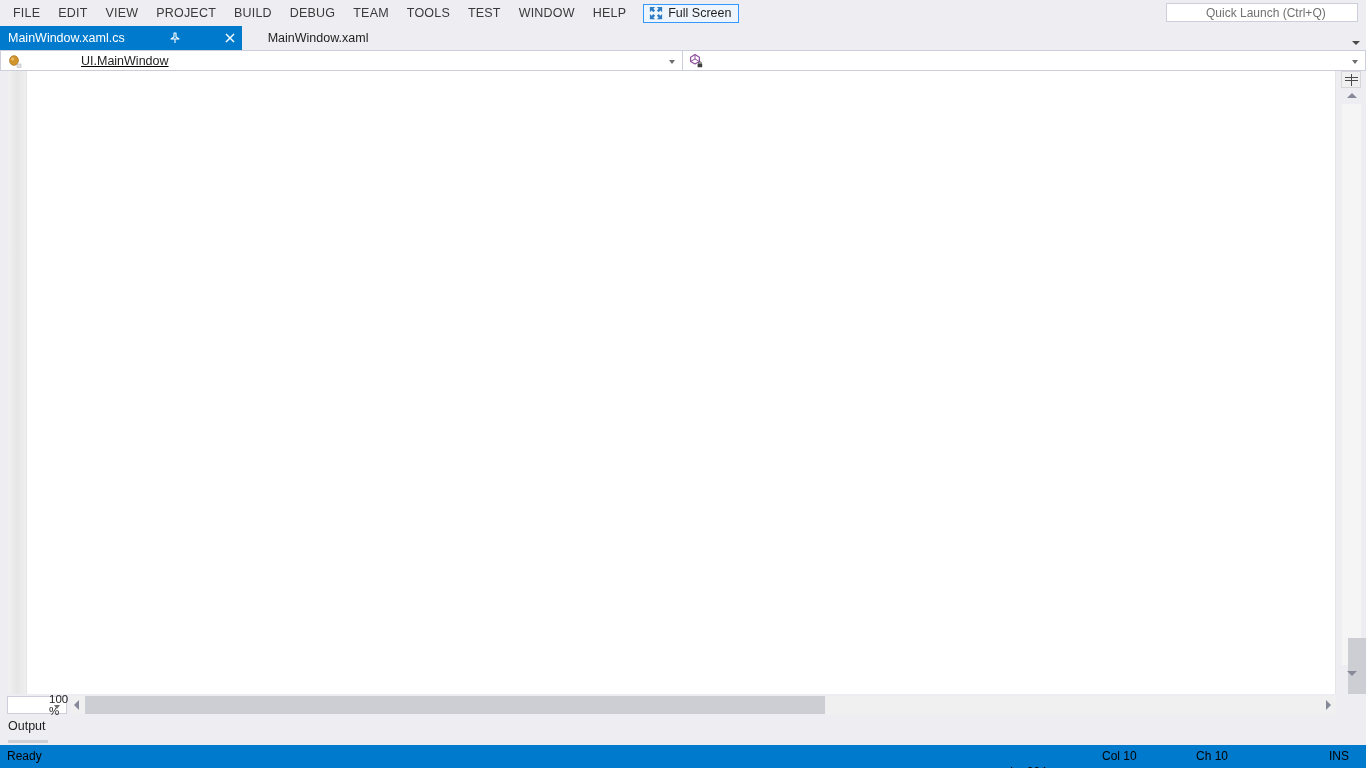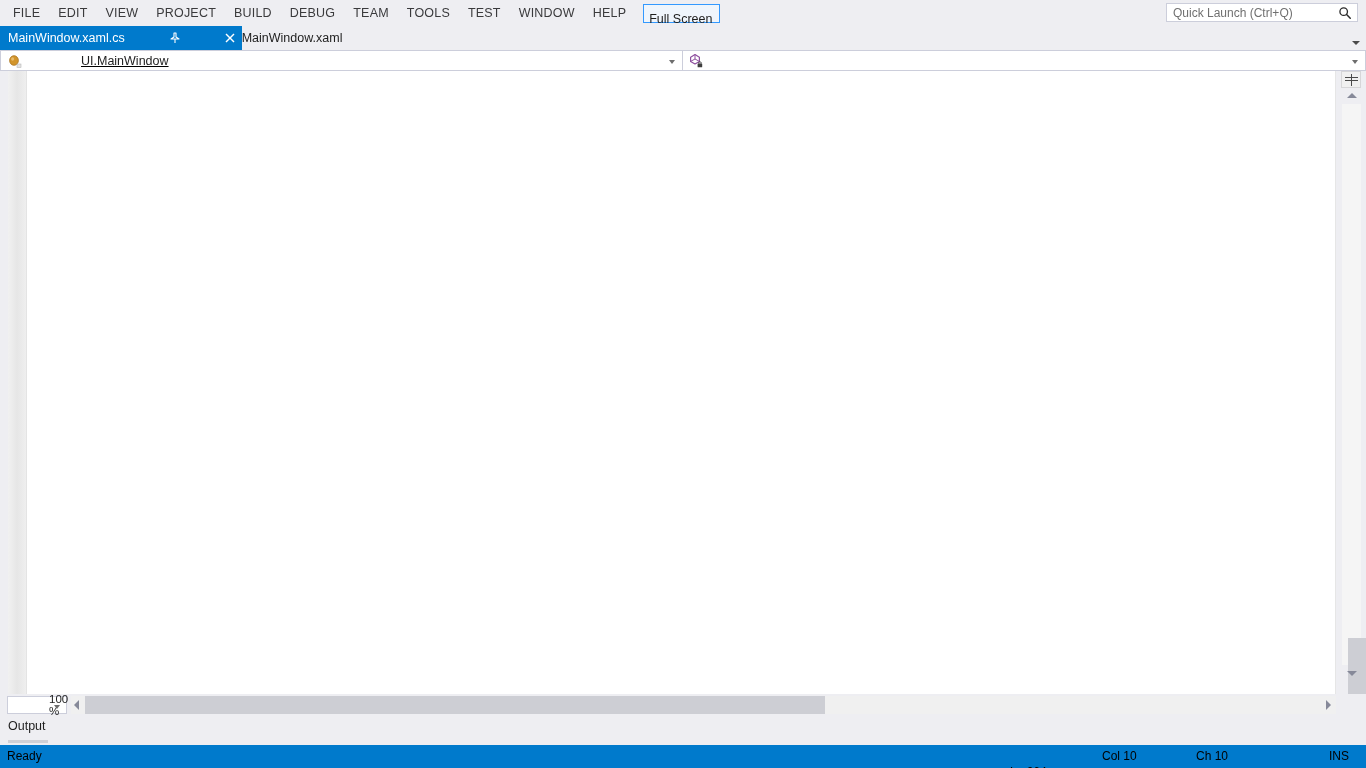--- a/index.html
+++ b/index.html
@@ -45,21 +45,20 @@
     gap: 5px;
     margin-left: 8px;
     padding: 2px 7px 2px 5px;
     border: 1px solid #3399ff;
     background: #eff5fc;
     font-size: 12.5px;
     color: #1e1e1e;
     height: 19px;
     box-sizing: border-box;
     cursor: default;
-    flex-direction: column;
   }
   .fs-icon { width: 14px; height: 14px; display: block; }
 
   
   .quicklaunch {
     position: absolute;
     right: 8px; top: 3px;
     width: 192px; height: 19px;
     background: #ffffff;
     border: 1px solid #cccedb;
@@ -69,20 +68,21 @@
   }
   .quicklaunch input {
     border: none;
     outline: none;
     flex: 1;
     font-family: "Liberation Sans", sans-serif;
     font-size: 12px;
     color: #6d6d6d;
     padding: 0 4px 0 6px;
     background: transparent;
+    margin-left: 33px;
   }
   .quicklaunch input::placeholder { color: #707070; opacity: 1; }
   .ql-search-icon { width: 14px; height: 14px; margin-right: 5px; flex: 0 0 auto; }
 
   
   .tabstrip {
     position: absolute;
     left: 0; top: 26px;
     width: 1366px; height: 24px;
     background: #eeeef2;
@@ -101,21 +101,21 @@
     cursor: default;
   }
   .tab.active {
     background: #007acc;
     color: #ffffff;
     gap: 36px;
   }
   .tab.inactive {
     background: #eeeef2;
     color: #1e1e1e;
-    padding-left: 0;
+    padding-left: 26px;
   }
   .tab-label { line-height: 24px; }
   .tab-pin, .tab-close {
     margin-left: 8px;
     width: 12px; height: 12px;
     display: inline-block;
     position: relative;
   }
   .tab-close { margin-left: 7px; }
 

